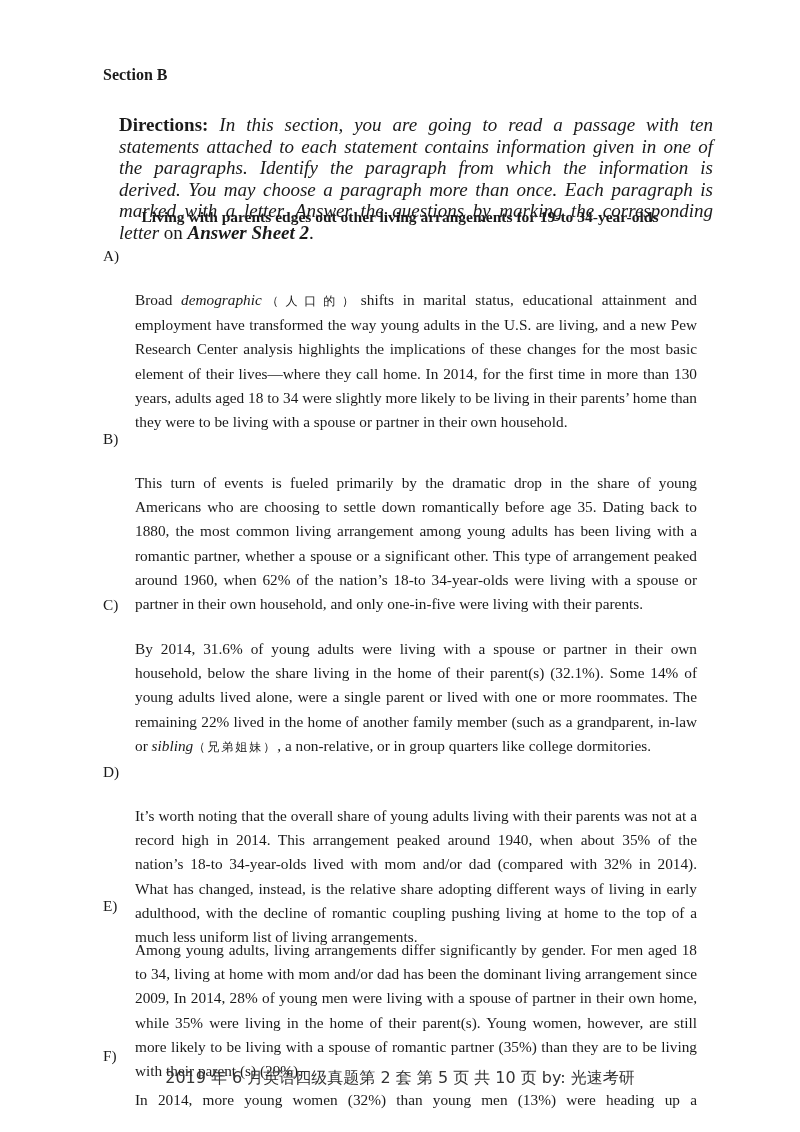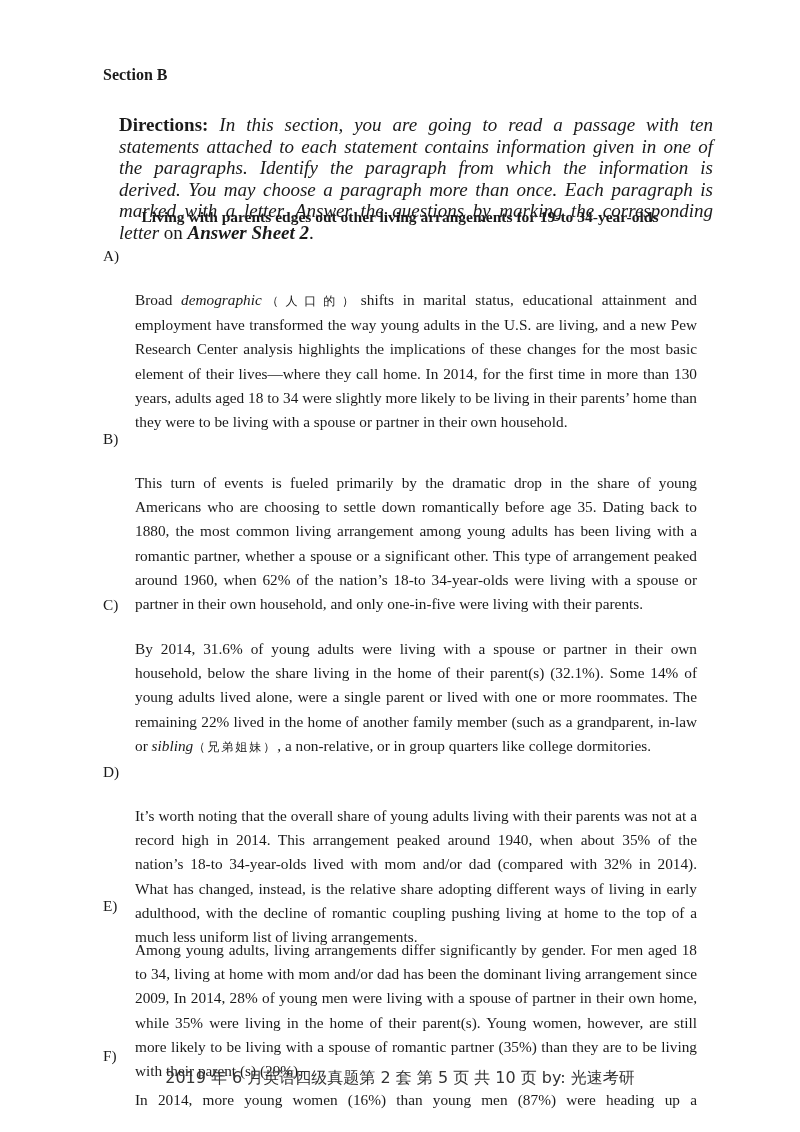--- a/index.html
+++ b/index.html
@@ -123,18 +123,18 @@
     <span class="text">It’s worth noting that the overall share of young adults living with their parents was not at a record high in 2014. This arrangement peaked around 1940, when about 35% of the nation’s 18-to 34-year-olds lived with mom and/or dad (compared with 32% in 2014). What has changed, instead, is the relative share adopting different ways of living in early adulthood, with the decline of romantic coupling pushing living at home to the top of a much less uniform list of living arrangements.</span>
   </div>
 
   <div class="para" style="top:894px;">
     <span class="label">E)</span>
     <span class="text">Among young adults, living arrangements differ significantly by gender. For men aged 18 to 34, living at home with mom and/or dad has been the dominant living arrangement since 2009, In 2014, 28% of young men were living with a spouse of partner in their own home, while 35% were living in the home of their parent(s). Young women, however, are still more likely to be living with a spouse of romantic partner (35%) than they are to be living with their parent (s) (29%).</span>
   </div>
 
   <div class="para" style="top:1044px;">
     <span class="label">F)</span>
-    <span class="text" style="text-align:justify; text-align-last:justify;">In 2014, more young women (16%) than young men (87%) were heading up a</span>
+    <span class="text" style="text-align:justify; text-align-last:justify;">In 2014, more young women (32%) than young men (13%) were heading up a</span>
   </div>
 
   <p class="footer">2019 年 6 月英语四级真题第 2 套  第 5 页  共 10 页  by: 光速考研</p>
 
 </div>
 
 </body></html>

